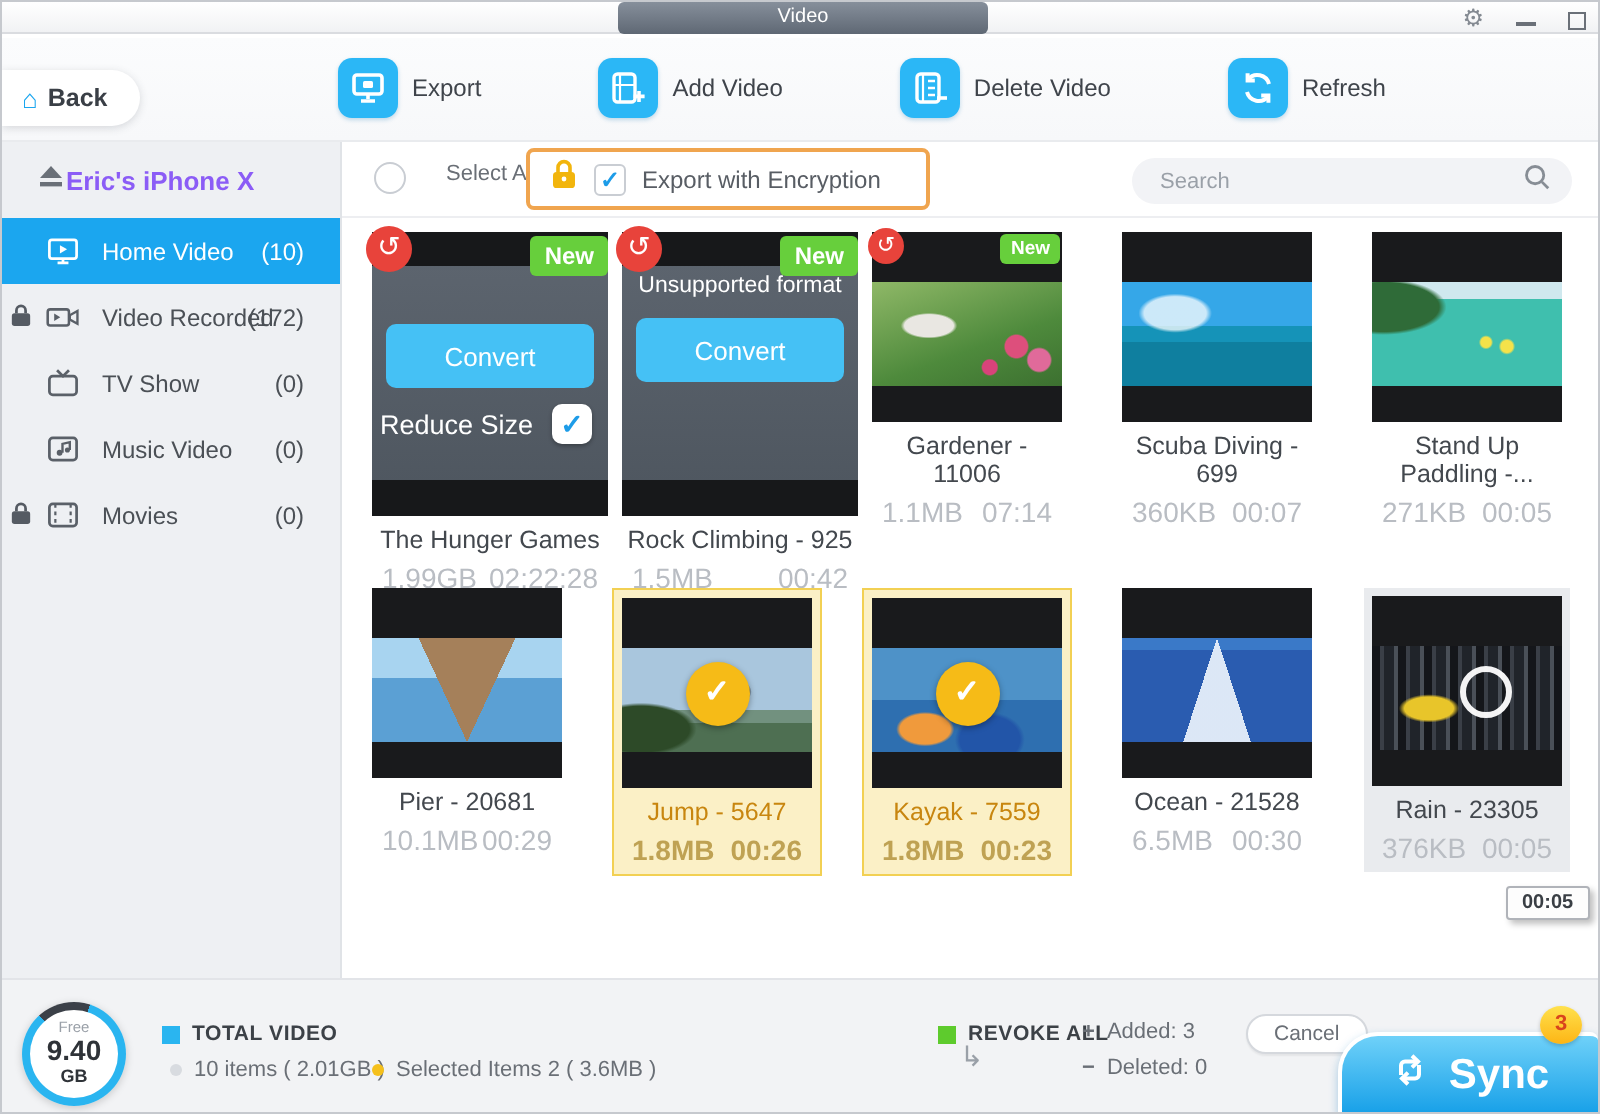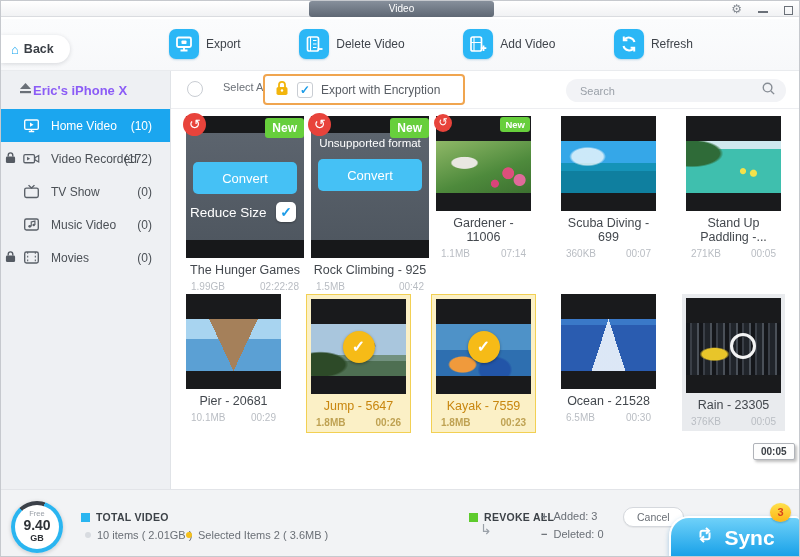--- a/index.html
+++ b/index.html
@@ -96,21 +96,21 @@
            border-radius:3px; z-index:4; }
   .b-new.lg { top:2px; right:0; font-size:12px; padding:3px 7px; }
   .b-new.sm { top:1px; right:1px; font-size:9.5px; padding:2px 5px; }
 
   .selwrap { background:#fbf0c6; border:1px solid #f2d053; padding:4px; margin:0 0 0 -5px;
              display:inline-block; }
   .hovwrap { background:#e9ebee; padding:4px; margin:0 0 0 -4px; display:inline-block; }
 
   .vtitle { font-size:12.5px; color:#43484e; text-align:center; margin-top:5px; width:95px; }
   .cell.conv .vtitle { width:118px; }
-  .vinfo { display:flex; justify-content:space-between; padding:0 5px; font-size:10px;
+  .vinfo { display:flex; justify-content:space-between; padding:0 5px; font-size:14px;
            color:#b9bdc3; margin-top:4px; width:95px; }
   .cell.conv .vinfo { width:118px; }
   .selwrap .vtitle { color:#c8860f; }
   .selwrap .vinfo { color:#bfa253;font-weight:bold; }
 
   .checkcircle { position:absolute; top:50%; left:50%; transform:translate(-50%,-50%);
                  width:32px; height:32px; border-radius:50%; background:#f6bb17; color:#fff;
                  font-size:16px; font-weight:bold; text-align:center; line-height:32px;
                  box-shadow:0 1px 3px rgba(0,0,0,.35); z-index:3; }
   .ring { position:absolute; top:50%; left:60%; transform:translate(-50%,-50%);
@@ -217,37 +217,37 @@
               <rect x="3" y="3.5" width="14" height="9.5" rx="1.5" fill="none" stroke="#fff" stroke-width="1.8"></rect>
               <rect x="7.5" y="6.5" width="5" height="3.5" rx="0.8" fill="#fff"></rect>
               <path d="M10 13v2.5M6.5 16.5h7" stroke="#fff" stroke-width="1.8" fill="none"></path>
             </svg>
         </span>
         <span class="tlabel">Export</span>
       </div>
       <div class="tool">
         <span class="tico">
           <svg width="20" height="20" viewBox="0 0 20 20">
+              <rect x="3" y="3" width="10.5" height="14" rx="1.8" fill="none" stroke="#fff" stroke-width="1.7"></rect>
+              <path d="M6 3v14M3 8.5h10.5" stroke="#fff" stroke-width="1.1" fill="none"></path>
+              <path d="M15.5 11.5v5.5M12.8 14.2h5.5" stroke="#fff" stroke-width="1.8" fill="none"></path>
+            </svg>
+        </span>
+        <span class="tlabel">Add Video</span>
+      </div>
+      <div class="tool">
+        <span class="tico">
+          <svg width="20" height="20" viewBox="0 0 20 20">
               <rect x="3.5" y="3" width="11" height="14" rx="1.8" fill="none" stroke="#fff" stroke-width="1.7"></rect>
               <path d="M6.5 3v14" stroke="#fff" stroke-width="1.1" fill="none"></path>
               <path d="M9 6.5h3.5M9 10h3.5M9 13.5h3.5" stroke="#fff" stroke-width="1.2" fill="none"></path>
               <path d="M13.5 15h5" stroke="#fff" stroke-width="1.8" fill="none"></path>
             </svg>
         </span>
         <span class="tlabel">Delete Video</span>
-      </div>
-      <div class="tool">
-        <span class="tico">
-          <svg width="20" height="20" viewBox="0 0 20 20">
-              <rect x="3" y="3" width="10.5" height="14" rx="1.8" fill="none" stroke="#fff" stroke-width="1.7"></rect>
-              <path d="M6 3v14M3 8.5h10.5" stroke="#fff" stroke-width="1.1" fill="none"></path>
-              <path d="M15.5 11.5v5.5M12.8 14.2h5.5" stroke="#fff" stroke-width="1.8" fill="none"></path>
-            </svg>
-        </span>
-        <span class="tlabel">Add Video</span>
       </div>
       <div class="tool">
         <span class="tico">
           <svg width="20" height="20" viewBox="0 0 20 20">
               <path d="M15.5 8A6 6 0 0 0 5 5.8" fill="none" stroke="#fff" stroke-width="2"></path>
               <path d="M4.8 2.6v3.6h3.6" fill="none" stroke="#fff" stroke-width="2"></path>
               <path d="M4.5 12a6 6 0 0 0 10.5 2.2" fill="none" stroke="#fff" stroke-width="2"></path>
               <path d="M15.2 17.4v-3.6h-3.6" fill="none" stroke="#fff" stroke-width="2"></path>
             </svg>
         </span>

